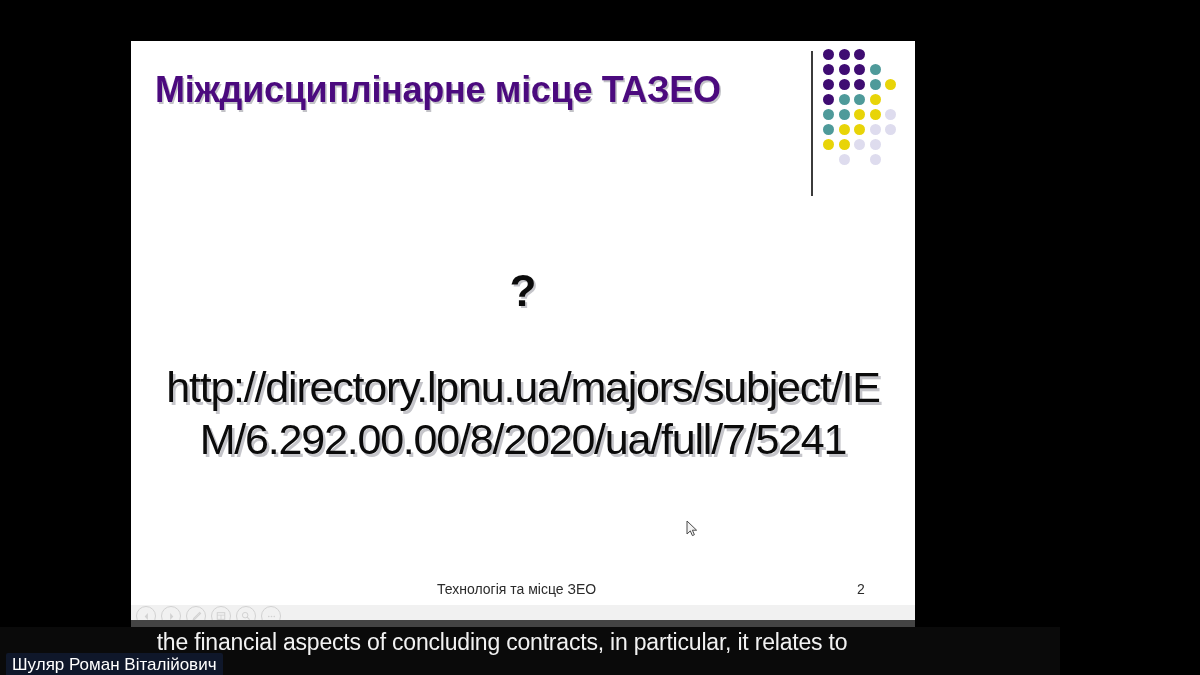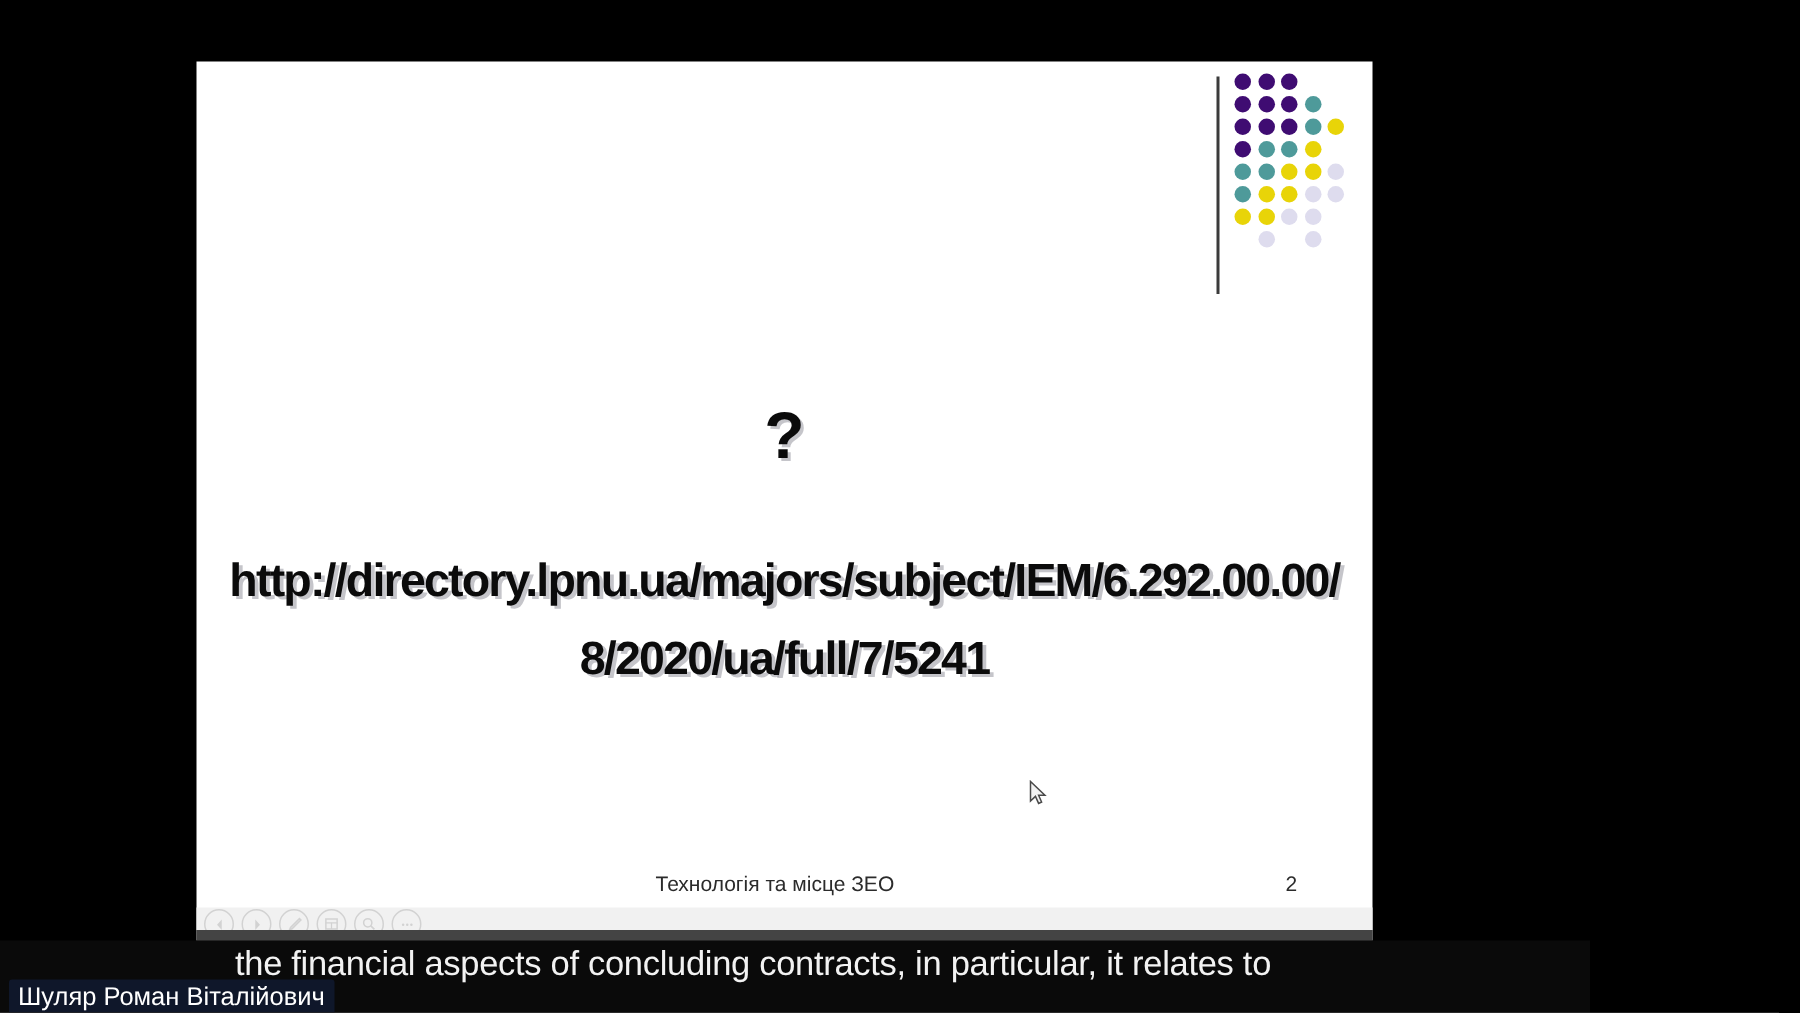--- a/index.html
+++ b/index.html
@@ -73,23 +73,23 @@
     color: #0b0b0b;
     text-shadow: 2px 2px 0 rgba(140,140,150,0.5);
   }
 
   .url-block {
     position: absolute;
     left: 14px;
     right: 14px;
     top: 320px;
     text-align: center;
-    font-size: 31px;
+    font-size: 43px;
     line-height: 52px;
-    font-weight: bold;
+    font-weight: normal;
     color: #0b0b0b;
     font-stretch: condensed;
     letter-spacing: -1.2px;
     word-break: break-all;
     text-shadow: 2.5px 2.5px 0 rgba(140,140,150,0.5);
   }
 
   .slide-footer-text {
     position: absolute;
     left: 306px;
@@ -193,20 +193,21 @@
     height: 18px;
   }
 </style>
 </head>
 <body>
 
 <div id="screen">
 
   <div id="slide">
 
+    <div class="slide-title">Міждисциплінарне місце ТАЗЕО</div>
 
     <div class="logo-rule"></div>
     <div class="logo-dots" id="logo-dots">
         <div class="dot" style="left: 0px; top: 0px; background: rgb(63, 12, 114);"></div>
         <div class="dot" style="left: 15.5px; top: 0px; background: rgb(63, 12, 114);"></div>
         <div class="dot" style="left: 31px; top: 0px; background: rgb(63, 12, 114);"></div>
         <div class="dot" style="left: 0px; top: 15px; background: rgb(63, 12, 114);"></div>
         <div class="dot" style="left: 15.5px; top: 15px; background: rgb(63, 12, 114);"></div>
         <div class="dot" style="left: 31px; top: 15px; background: rgb(63, 12, 114);"></div>
         <div class="dot" style="left: 46.5px; top: 15px; background: rgb(78, 154, 154);"></div>

